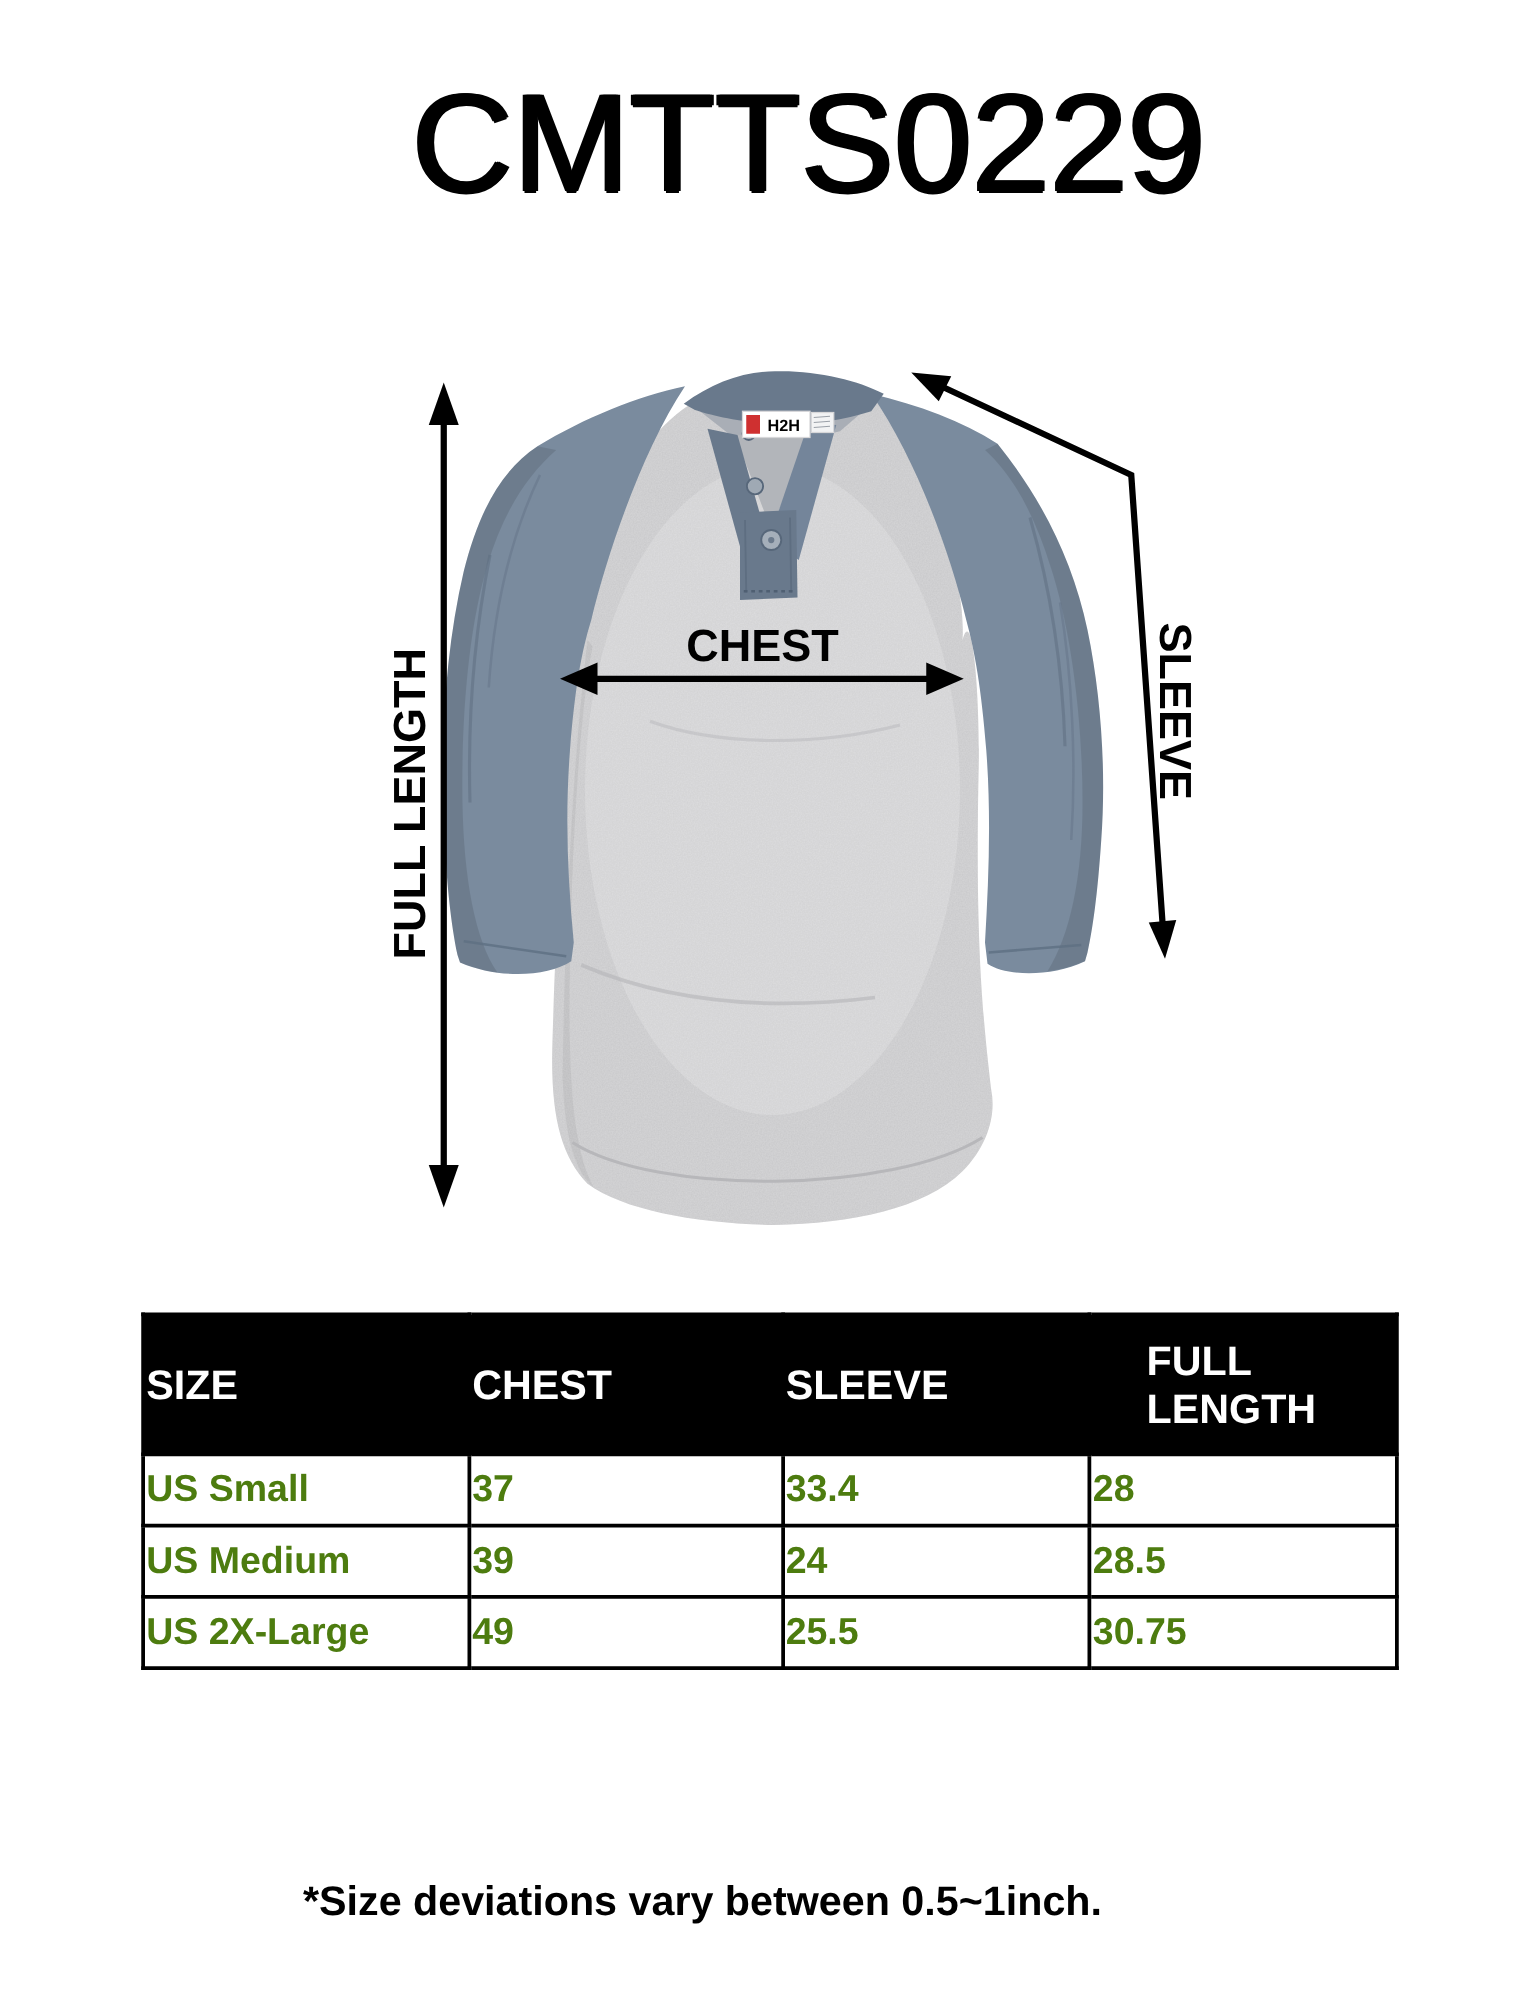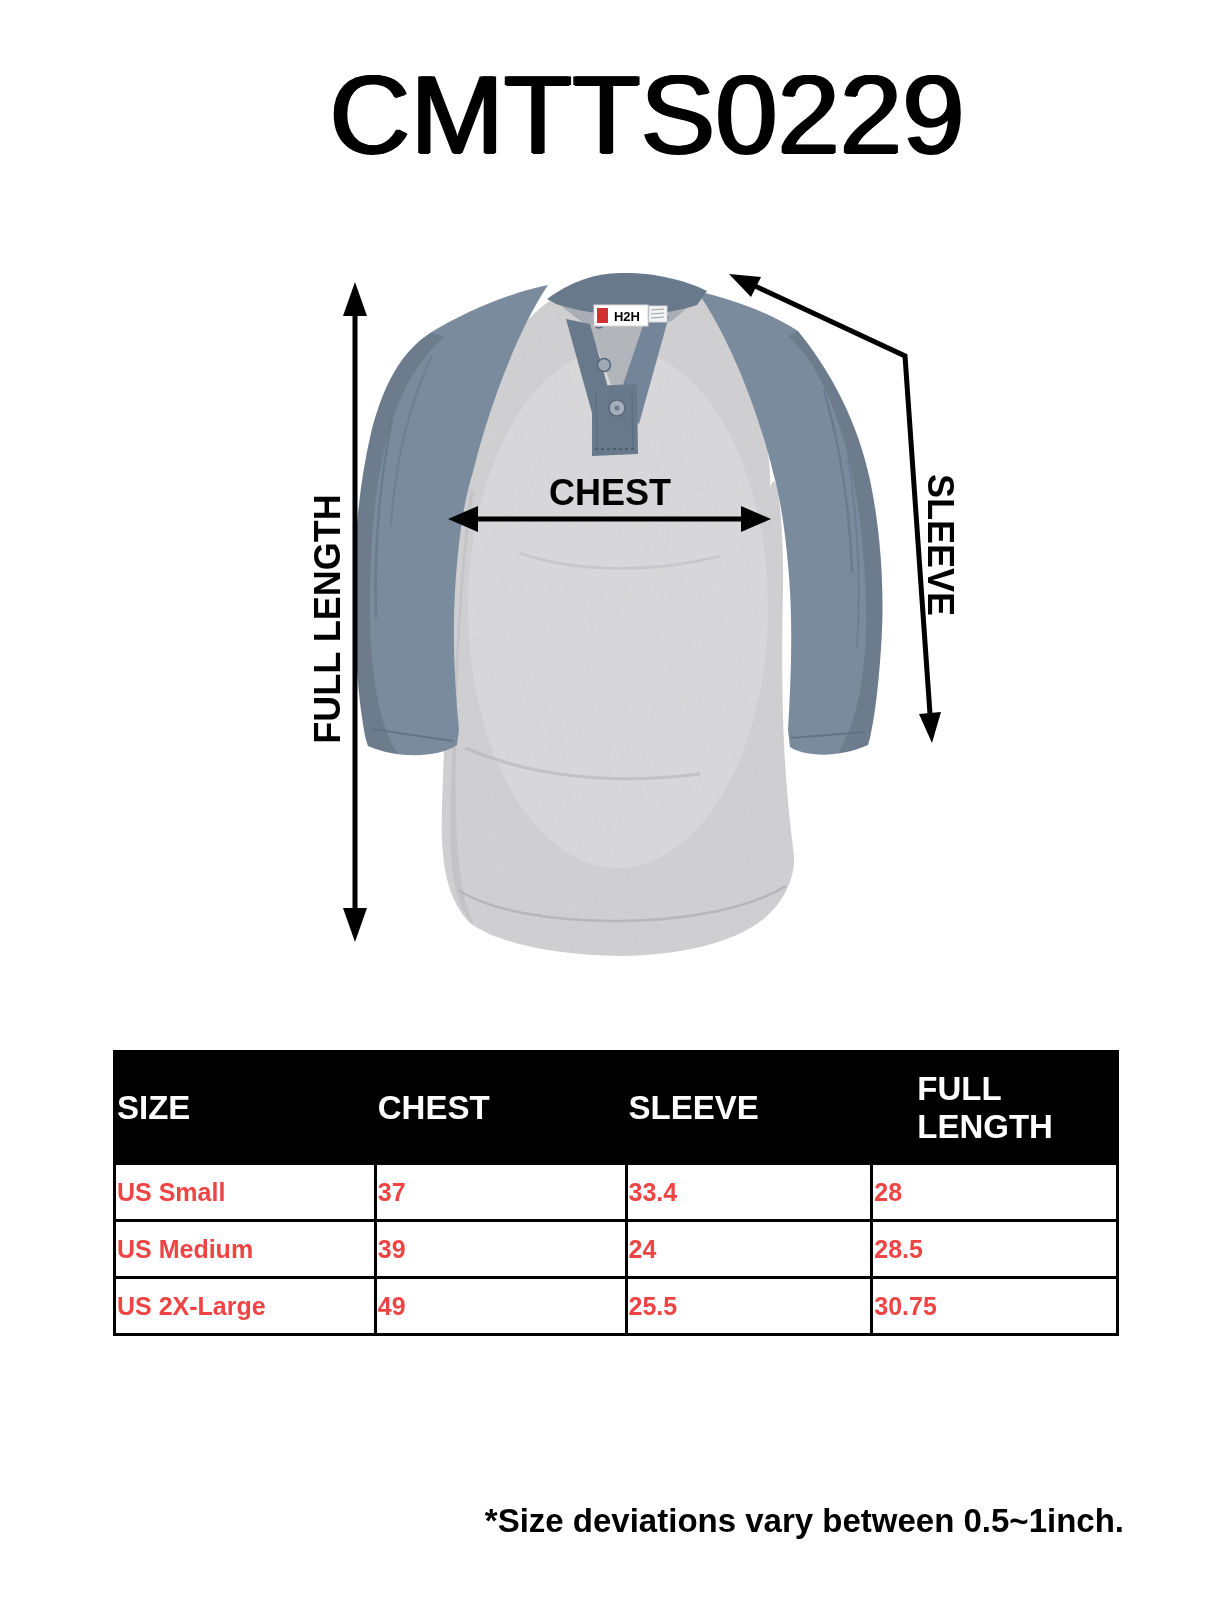--- a/index.html
+++ b/index.html
@@ -1,32 +1,32 @@
 <!DOCTYPE html>
 <html><head>
 <meta charset="utf-8">
 <style>
   html,body{margin:0;padding:0;background:#fff;}
   #page{position:relative;width:1230px;height:1600px;background:#fff;overflow:hidden;
         font-family:"Liberation Sans",sans-serif;color:#000;}
   .title{position:absolute;top:56px;left:0;width:100%;text-align:center;
          font-size:112px;font-weight:normal;line-height:1.05;color:#000;
          text-shadow:1.5px 0 #000,-1.5px 0 #000,0 1px #000;letter-spacing:0px;padding-left:32px;}
-  .diagram-wrap{position:absolute;left:0;top:228px;width:1230px;height:770px;}
+  .diagram-wrap{position:absolute;left:0;top:252px;width:1230px;height:770px;}
   svg text{font-family:"Liberation Sans",sans-serif;font-weight:bold;fill:#000;}
   .unit{position:absolute;top:1000px;left:0;width:1104px;text-align:right;
         font-size:35px;font-weight:bold;}
   table.size{position:absolute;left:113px;top:1050px;width:1006px;
              border-collapse:collapse;table-layout:fixed;text-align:left;}
   table.size th{background:#000;color:#fff;height:107px;font-size:33px;font-weight:bold;
                 border:3px solid #000;vertical-align:middle;line-height:1.15;}
   table.size th.wrap{padding:0 44px;}
-  table.size td{background:#fff;color:#ef4444;height:52px;font-size:25px;font-weight:bold;
+  table.size td{background:#fff;color:#4d7c0f;height:52px;font-size:30px;font-weight:bold;
                 border:3px solid #000;vertical-align:middle;margin-left:45px;}
-  .footnote{position:absolute;top:1502px;left:0;width:1124px;text-align:right;
+  .footnote{position:absolute;top:1502px;left:0;width:1124px;text-align:center;
             font-size:33px;font-weight:bold;}
 </style>
 </head>
 <body>
 
 <div id="page">
 
   <div class="title">CMTTS0229</div>
 
   <div class="diagram-wrap">

